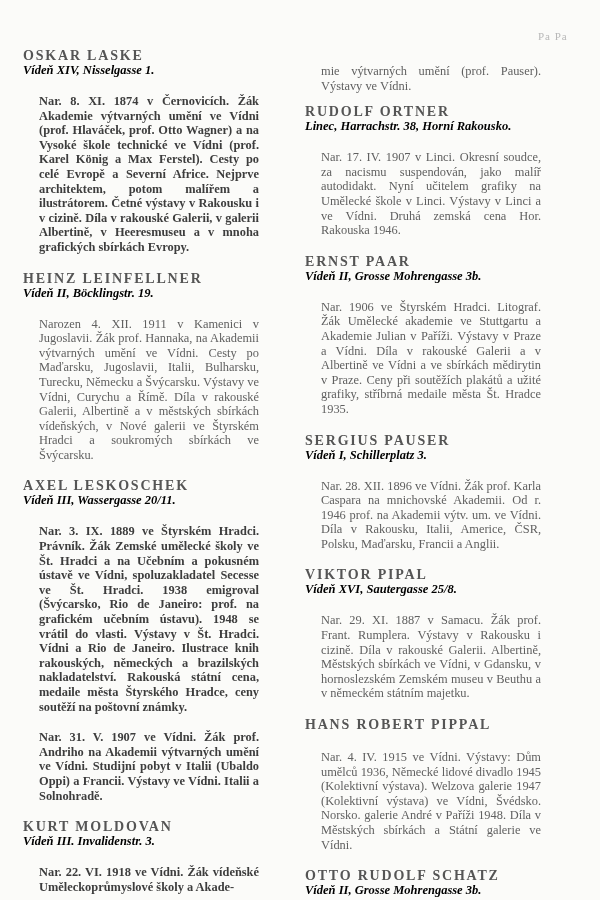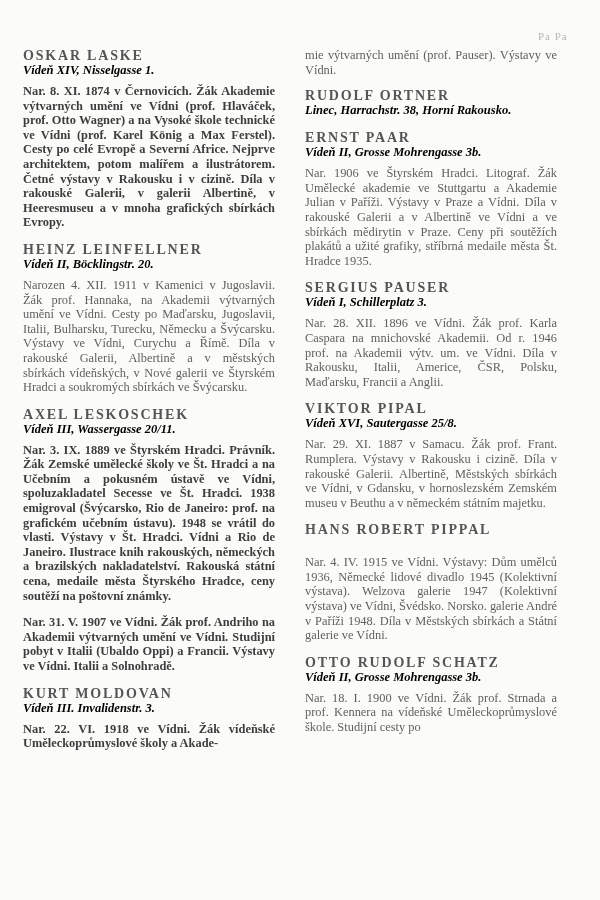--- a/index.html
+++ b/index.html
@@ -23,40 +23,40 @@
   .name {
     font-size: 14px; font-weight: bold; letter-spacing: 1.8px;
     color: #555; line-height: 15px; margin: 0;
   }
   .addr {
     font-size: 12.5px; font-style: italic; font-weight: bold;
     color: #000000; line-height: 15px; margin: 0 0 6px 0;
   }
   .bio {
     font-size: 12.4px; line-height: 14.6px; text-align: justify;
-    color: #3d3d3d; margin: 0; font-weight: bold;
+    color: #3d3d3d; margin: 16px; font-weight: bold;
     hyphens: none;
   }
   .cont { margin-bottom: 11px; }
   .faint { color: #606060; font-weight: normal; }
 </style>
 </head>
 <body>
 
 <div class="header-mark">Pa Pa</div>
 
 <div class="col col-left">
   <div class="entry">
     <p class="name">OSKAR LASKE</p>
     <p class="addr">Vídeň XIV, Nisselgasse 1.</p>
     <p class="bio">Nar. 8. XI. 1874 v Černovicích. Žák Akademie výtvarných umění ve Vídni (prof. Hlaváček, prof. Otto Wagner) a na Vysoké škole technické ve Vídni (prof. Karel König a Max Ferstel). Cesty po celé Evropě a Severní Africe. Nejprve architektem, potom malířem a ilustrátorem. Četné výstavy v Rakousku i v cizině. Díla v rakouské Galerii, v galerii Albertině, v Heeresmuseu a v mnoha grafických sbírkách Evropy.</p>
   </div>
   <div class="entry">
     <p class="name">HEINZ LEINFELLNER</p>
-    <p class="addr">Vídeň II, Böcklingstr. 20.</p>
+    <p class="addr">Vídeň II, Böcklingstr. 19.</p>
     <p class="bio faint">Narozen 4. XII. 1911 v Kamenici v Jugoslavii. Žák prof. Hannaka, na Akademii výtvarných umění ve Vídni. Cesty po Maďarsku, Jugoslavii, Italii, Bulharsku, Turecku, Německu a Švýcarsku. Výstavy ve Vídni, Curychu a Římě. Díla v rakouské Galerii, Albertině a v městských sbírkách vídeňských, v Nové galerii ve Štyrském Hradci a soukromých sbírkách ve Švýcarsku.</p>
   </div>
   <div class="entry">
     <p class="name">AXEL LESKOSCHEK</p>
     <p class="addr">Vídeň III, Wassergasse 20/11.</p>
     <p class="bio">Nar. 3. IX. 1889 ve Štyrském Hradci. Právník. Žák Zemské umělecké školy ve Št. Hradci a na Učebním a pokusném ústavě ve Vídni, spoluzakladatel Secesse ve Št. Hradci. 1938 emigroval (Švýcarsko, Rio de Janeiro: prof. na grafickém učebním ústavu). 1948 se vrátil do vlasti. Výstavy v Št. Hradci. Vídni a Rio de Janeiro. Ilustrace knih rakouských, německých a brazilských nakladatelství. Rakouská státní cena, medaile města Štyrského Hradce, ceny soutěží na poštovní známky.</p>
   </div>
   <div class="entry">
     <p class="bio">Nar. 31. V. 1907 ve Vídni. Žák prof. Andriho na Akademii výtvarných umění ve Vídni. Studijní pobyt v Italii (Ubaldo Oppi) a Francii. Výstavy ve Vídni. Italii a Solnohradě.</p>
   </div>
@@ -65,20 +65,21 @@
     <p class="addr">Vídeň III. Invalidenstr. 3.</p>
     <p class="bio">Nar. 22. VI. 1918 ve Vídni. Žák vídeňské Uměleckoprůmyslové školy a Akade-</p>
   </div>
 </div>
 
 <div class="col col-right">
   <p class="bio faint cont">mie výtvarných umění (prof. Pauser). Výstavy ve Vídni.</p>
   <div class="entry">
     <p class="name">RUDOLF ORTNER</p>
     <p class="addr">Linec, Harrachstr. 38, Horní Rakousko.</p>
+    <p class="bio faint">Nar. 17. IV. 1907 v Linci. Okresní soudce, za nacismu suspendován, jako malíř autodidakt. Nyní učitelem grafiky na Umělecké škole v Linci. Výstavy v Linci a ve Vídni. Druhá zemská cena Hor. Rakouska 1946.</p>
   </div>
   <div class="entry">
     <p class="name">ERNST PAAR</p>
     <p class="addr">Vídeň II, Grosse Mohrengasse 3b.</p>
     <p class="bio faint">Nar. 1906 ve Štyrském Hradci. Litograf. Žák Umělecké akademie ve Stuttgartu a Akademie Julian v Paříži. Výstavy v Praze a Vídni. Díla v rakouské Galerii a v Albertině ve Vídni a ve sbírkách mědirytin v Praze. Ceny při soutěžích plakátů a užité grafiky, stříbrná medaile města Št. Hradce 1935.</p>
   </div>
   <div class="entry">
     <p class="name">SERGIUS PAUSER</p>
     <p class="addr">Vídeň I, Schillerplatz 3.</p>
     <p class="bio faint">Nar. 28. XII. 1896 ve Vídni. Žák prof. Karla Caspara na mnichovské Akademii. Od r. 1946 prof. na Akademii výtv. um. ve Vídni. Díla v Rakousku, Italii, Americe, ČSR, Polsku, Maďarsku, Francii a Anglii.</p>

